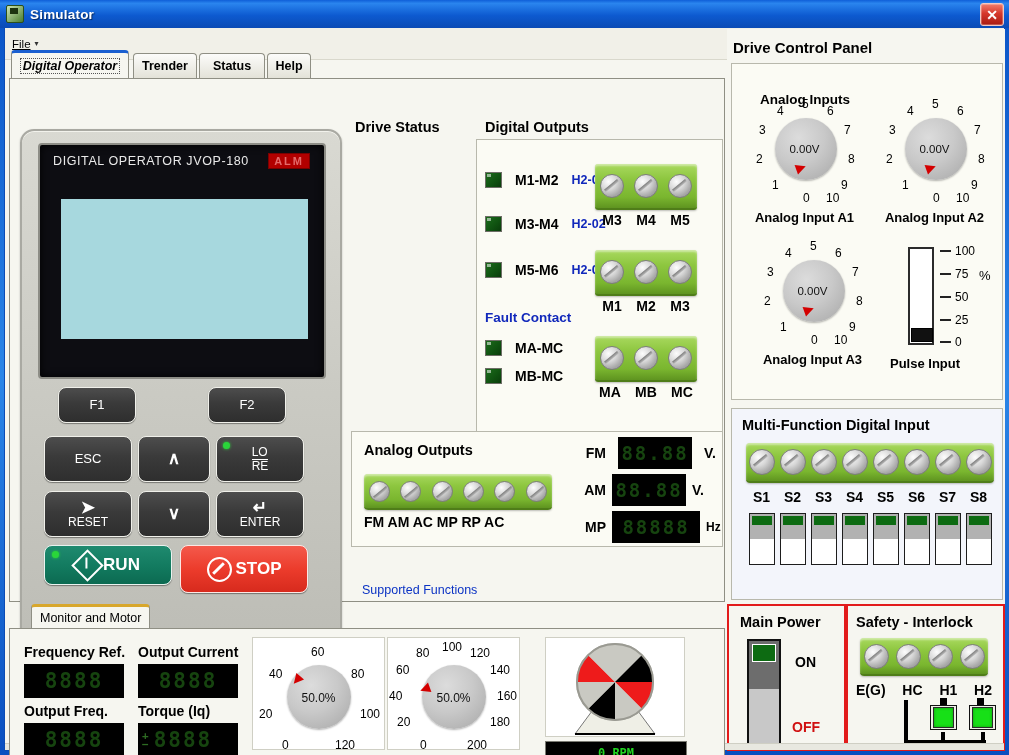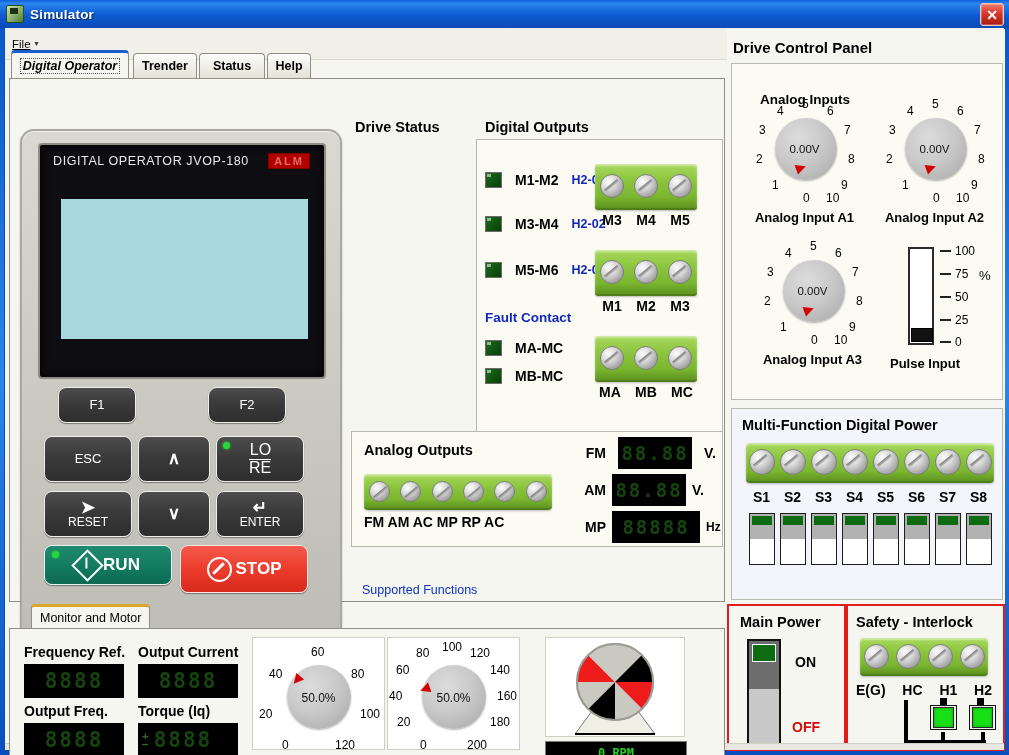--- a/index.html
+++ b/index.html
@@ -85,21 +85,21 @@
     position:absolute;box-sizing:border-box;border-radius:8px;
     background:linear-gradient(180deg,#4d4d4d 0%,#3a3a3a 45%,#2e2e2e 100%);
     border:1px solid #f0f0ea;color:#fff;
     display:flex;align-items:center;justify-content:center;
     font-size:13px;cursor:pointer;box-shadow:0 1px 1px rgba(0,0,0,.4);
   }
   .key .kl{line-height:1.05;text-align:center;}
   .key.runk{background:linear-gradient(180deg,#1f8a6f 0%,#127a5f 55%,#0c6a51 100%);border-color:#e9f3ef;}
   .key.stopk{background:linear-gradient(180deg,#f4594b 0%,#ec3c2c 50%,#d72a1d 100%);border-color:#fde7e4;}
   .led{position:absolute;width:7px;height:7px;border-radius:50%;background:#2ad63a;box-shadow:0 0 3px #2ad63a;}
-  .lorelbl{font-size:16px;line-height:1.05;text-align:right;}
+  .lorelbl{font-size:12px;line-height:1.05;text-align:left;}
   .lorelbl .top{border-bottom:1px solid #fff;padding-bottom:0px;display:block;}
   .rtag{font-size:12px;line-height:1.02;text-align:center;}
   .glyph{font-size:17px;font-weight:bold;line-height:1;}
   .runlabel{display:flex;align-items:center;gap:4px;font-size:17px;font-weight:bold;}
   .diamond{
     width:19px;height:19px;border:2px solid #fff;transform:rotate(45deg);
     display:inline-block;position:relative;
   }
   .diamond:after{content:"";position:absolute;left:6px;top:3px;width:2px;height:11px;background:#fff;transform:rotate(-45deg);}
   .octo{
@@ -234,21 +234,21 @@
         <div class="kp-screenwrap">
           <div class="kp-brand">DIGITAL  OPERATOR  JVOP-180</div>
           <div class="kp-alm">ALM</div>
           <div class="kp-lcd"></div>
         </div>
 
         <div class="kp-keys">
           <div class="key" style="left:18px;top:0px;width:78px;height:36px;">
             <span class="kl">F1</span>
           </div>
-          <div class="key" style="left:168px;top:0px;width:78px;height:36px;border-radius:9px;">
+          <div class="key" style="left:168px;top:0px;width:78px;height:36px;">
             <span class="kl">F2</span>
           </div>
 
           <div class="key" style="left:4px;top:49px;width:88px;height:46px;">
             <span class="kl">ESC</span>
           </div>
           <div class="key" style="left:98px;top:49px;width:72px;height:46px;">
             <span class="kl glyph">∧</span>
           </div>
           <div class="key" style="left:176px;top:49px;width:88px;height:46px;">
@@ -471,21 +471,21 @@
           <div class="snum" style="left:71px;top:23px;">75</div>
           <div class="snum" style="left:71px;top:46px;">50</div>
           <div class="snum" style="left:71px;top:69px;">25</div>
           <div class="snum" style="left:71px;top:91px;">0</div>
           <div class="snum" style="left:95px;top:24px;font-size:13px;">%</div>
           <div class="glabel" style="top:112px;left:-14px;width:110px;">Pulse Input</div>
         </div>
       </div>
 
       <div class="gbx" style="left:4px;top:379px;width:272px;height:192px;background:#f3f5fb;">
-        <div class="gtitle" style="left:10px;top:8px;font-size:14.5px;">Multi-Function Digital Power</div>
+        <div class="gtitle" style="left:10px;top:8px;font-size:14.5px;">Multi-Function Digital Input</div>
 
         <div class="term" style="position:absolute;left:14px;top:34px;width:248px;height:38px;border-radius:4px;">
           <span class="screw" style="width:24px;height:24px;"></span>
           <span class="screw" style="width:24px;height:24px;"></span>
           <span class="screw" style="width:24px;height:24px;"></span>
           <span class="screw" style="width:24px;height:24px;"></span>
           <span class="screw" style="width:24px;height:24px;"></span>
           <span class="screw" style="width:24px;height:24px;"></span>
           <span class="screw" style="width:24px;height:24px;"></span>
           <span class="screw" style="width:24px;height:24px;"></span>

